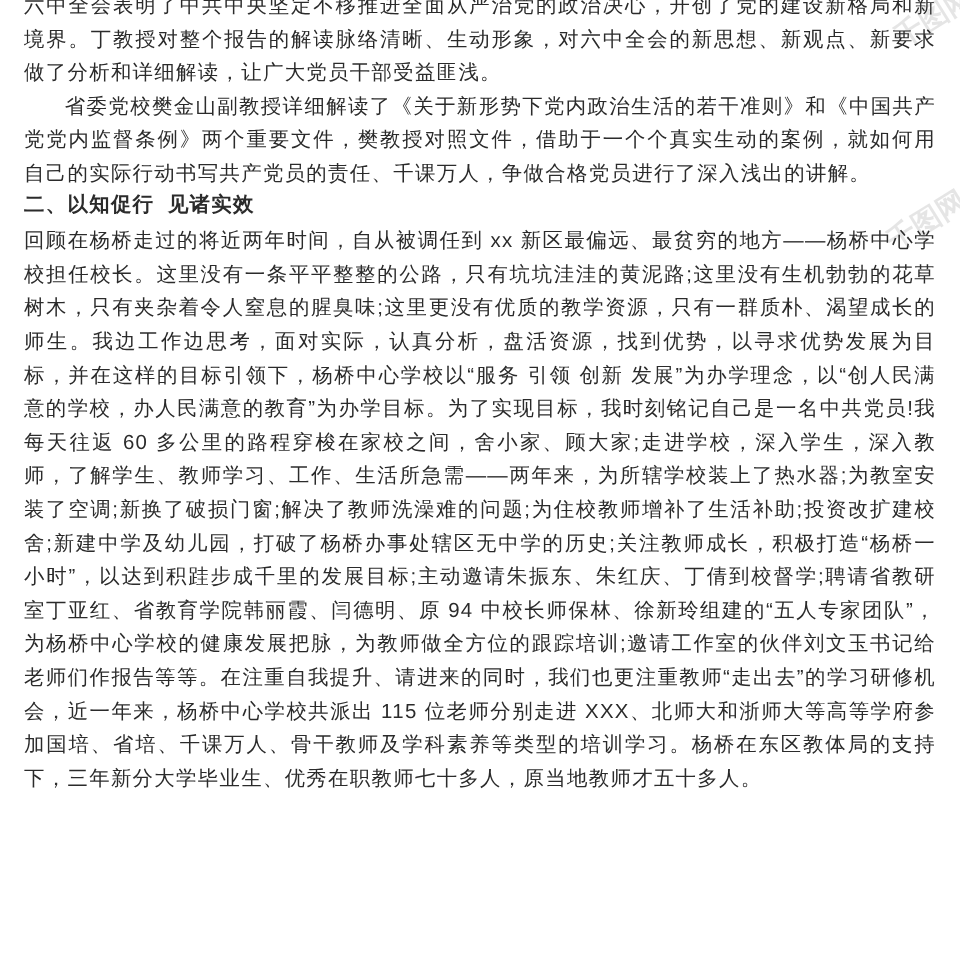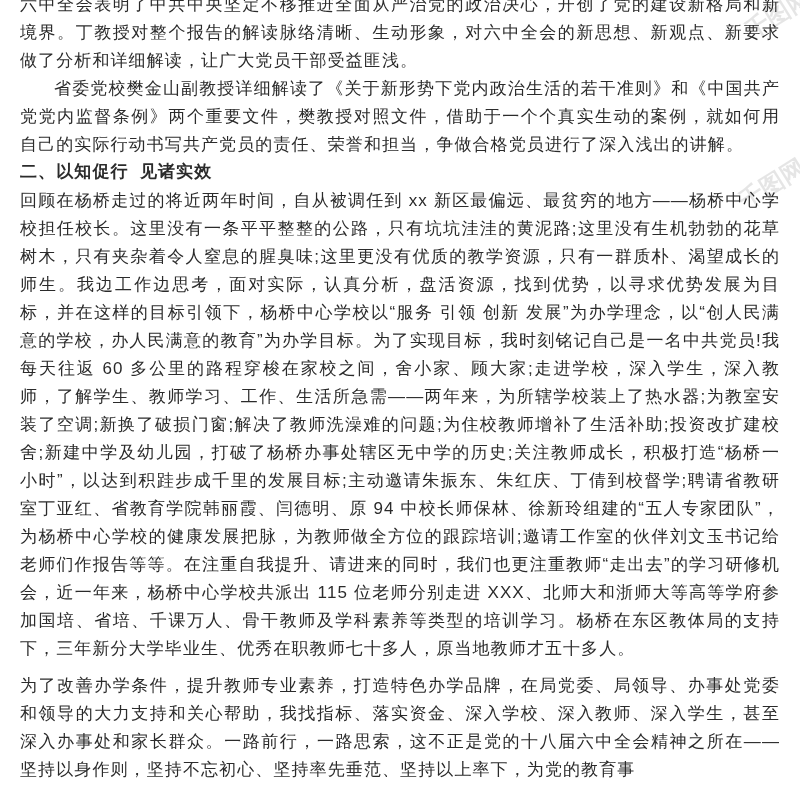--- a/index.html
+++ b/index.html
@@ -67,18 +67,17 @@
   }
 </style>
 </head>
 <body>
 
 <div class="page">
   <span class="watermark wm-top-right">千图网</span>
   <span class="watermark wm-mid-right">千图网</span>
   <div class="doc">
       <p class="para body">六中全会表明了中共中央坚定不移推进全面从严治党的政治决心，开创了党的建设新格局和新境界。丁教授对整个报告的解读脉络清晰、生动形象，对六中全会的新思想、新观点、新要求做了分析和详细解读，让广大党员干部受益匪浅。</p>
-      <p class="para body indent">省委党校樊金山副教授详细解读了《关于新形势下党内政治生活的若干准则》和《中国共产党党内监督条例》两个重要文件，樊教授对照文件，借助于一个个真实生动的案例，就如何用自己的实际行动书写共产党员的责任、荣誉和担当，争做合格党员进行了深入浅出的讲解。</p>
+      <p class="para body indent">省委党校樊金山副教授详细解读了《关于新形势下党内政治生活的若干准则》和《中国共产党党内监督条例》两个重要文件，樊教授对照文件，借助于一个个真实生动的案例，就如何用自己的实际行动书写共产党员的责任、千课万人，争做合格党员进行了深入浅出的讲解。</p>
       <h2 class="para heading">二、以知促行 见诸实效</h2>
       <p class="para body">回顾在杨桥走过的将近两年时间，自从被调任到 xx 新区最偏远、最贫穷的地方——杨桥中心学校担任校长。这里没有一条平平整整的公路，只有坑坑洼洼的黄泥路;这里没有生机勃勃的花草树木，只有夹杂着令人窒息的腥臭味;这里更没有优质的教学资源，只有一群质朴、渴望成长的师生。我边工作边思考，面对实际，认真分析，盘活资源，找到优势，以寻求优势发展为目标，并在这样的目标引领下，杨桥中心学校以“服务 引领 创新 发展”为办学理念，以“创人民满意的学校，办人民满意的教育”为办学目标。为了实现目标，我时刻铭记自己是一名中共党员!我每天往返 60 多公里的路程穿梭在家校之间，舍小家、顾大家;走进学校，深入学生，深入教师，了解学生、教师学习、工作、生活所急需——两年来，为所辖学校装上了热水器;为教室安装了空调;新换了破损门窗;解决了教师洗澡难的问题;为住校教师增补了生活补助;投资改扩建校舍;新建中学及幼儿园，打破了杨桥办事处辖区无中学的历史;关注教师成长，积极打造“杨桥一小时”，以达到积跬步成千里的发展目标;主动邀请朱振东、朱红庆、丁倩到校督学;聘请省教研室丁亚红、省教育学院韩丽霞、闫德明、原 94 中校长师保林、徐新玲组建的“五人专家团队”，为杨桥中心学校的健康发展把脉，为教师做全方位的跟踪培训;邀请工作室的伙伴刘文玉书记给老师们作报告等等。在注重自我提升、请进来的同时，我们也更注重教师“走出去”的学习研修机会，近一年来，杨桥中心学校共派出 115 位老师分别走进 XXX、北师大和浙师大等高等学府参加国培、省培、千课万人、骨干教师及学科素养等类型的培训学习。杨桥在东区教体局的支持下，三年新分大学毕业生、优秀在职教师七十多人，原当地教师才五十多人。</p>
-      <p class="para body gap">为了改善办学条件，提升教师专业素养，打造特色办学品牌，在局党委、局领导、办事处党委和领导的大力支持和关心帮助，我找指标、落实资金、深入学校、深入教师、深入学生，甚至深入办事处和家长群众。一路前行，一路思索，这不正是党的十八届六中全会精神之所在——坚持以身作则，坚持不忘初心、坚持率先垂范、坚持以上率下，为党的教育事</p>
     </div>
 </div>
 
 </body></html>

